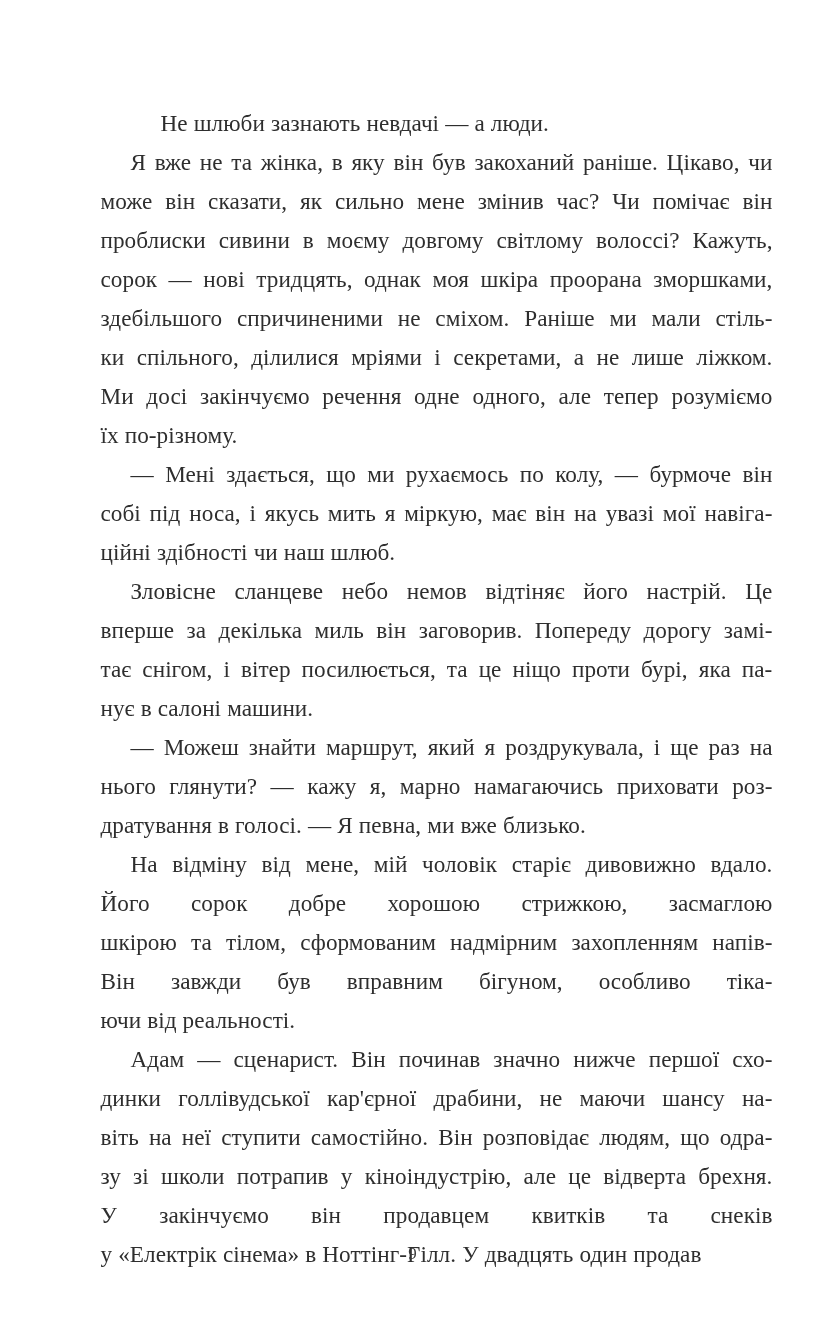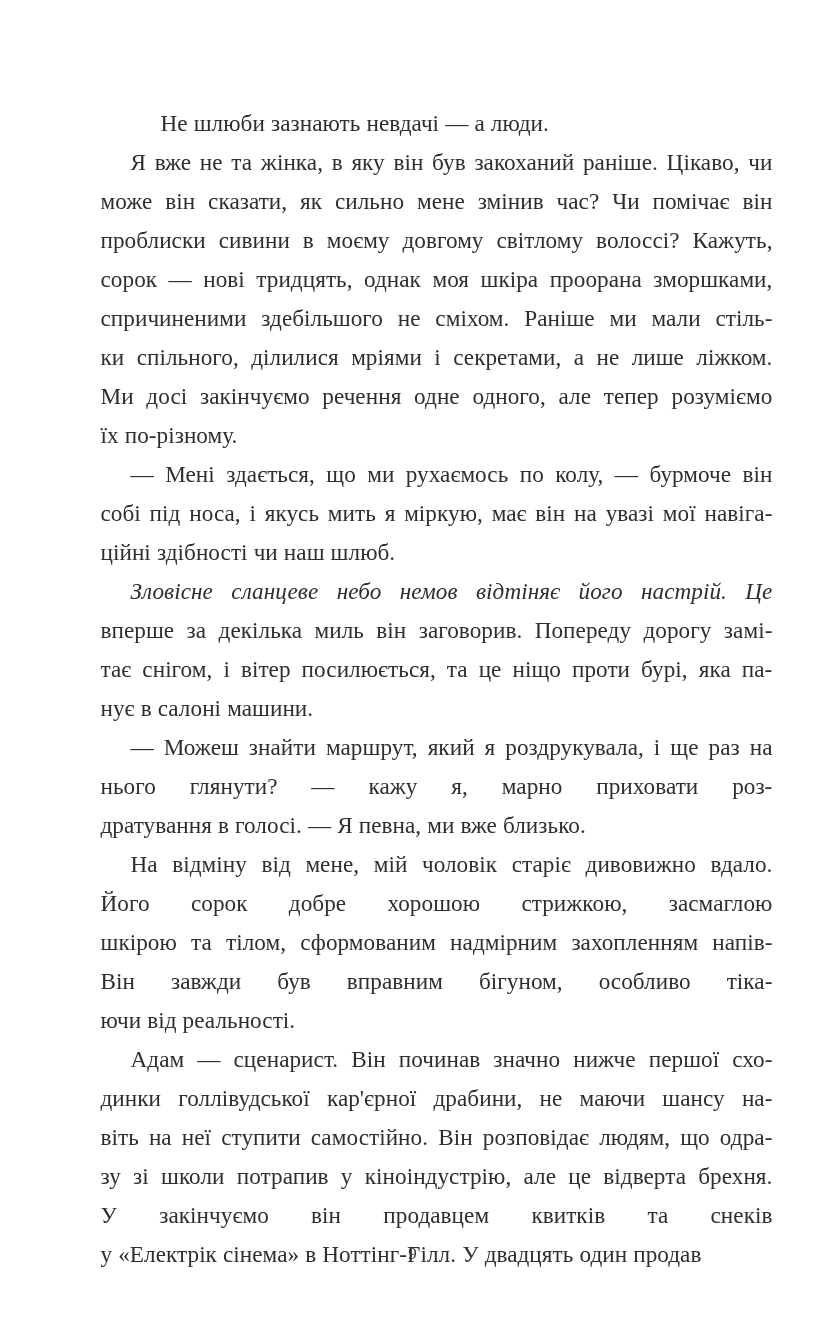--- a/index.html
+++ b/index.html
@@ -139,22 +139,22 @@
           <span>—</span>
           <span>нові</span>
           <span>тридцять,</span>
           <span>однак</span>
           <span>моя</span>
           <span>шкіра</span>
           <span>проорана</span>
           <span>зморшками,</span>
         </span>
       <span class="line just">
+          <span>здебільшого</span>
           <span>спричиненими</span>
-          <span>здебільшого</span>
           <span>не</span>
           <span>сміхом.</span>
           <span>Раніше</span>
           <span>ми</span>
           <span>мали</span>
           <span>стіль-</span>
         </span>
       <span class="line just">
           <span>ки</span>
           <span>спільного,</span>
@@ -208,21 +208,21 @@
           <span>він</span>
           <span>на</span>
           <span>увазі</span>
           <span>мої</span>
           <span>навіга-</span>
         </span>
       <span class="line">ційні здібності чи наш шлюб.</span>
     </p>
 
     <p class="para">
-      <span class="line just" style="padding-left: 30px; font-style: italic;">
+      <span class="line just" style="padding-left: 30px;">
           <span>Зловісне</span>
           <span>сланцеве</span>
           <span>небо</span>
           <span>немов</span>
           <span>відтіняє</span>
           <span>його</span>
           <span>настрій.</span>
           <span>Це</span>
         </span>
       <span class="line just">
@@ -267,20 +267,21 @@
           <span>раз</span>
           <span>на</span>
         </span>
       <span class="line just">
           <span>нього</span>
           <span>глянути?</span>
           <span>—</span>
           <span>кажу</span>
           <span>я,</span>
           <span>марно</span>
+          <span>намагаючись</span>
           <span>приховати</span>
           <span>роз-</span>
         </span>
       <span class="line">дратування в голосі. — Я певна, ми вже близько.</span>
     </p>
 
     <p class="para">
       <span class="line just" style="padding-left: 30px;">
           <span>На</span>
           <span>відміну</span>

